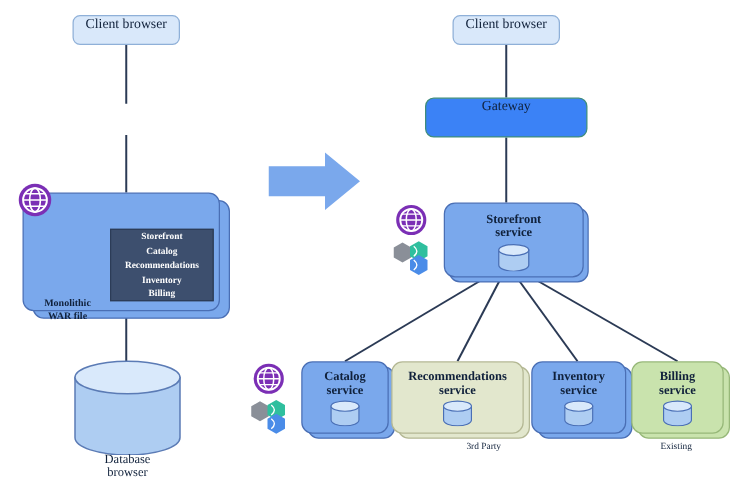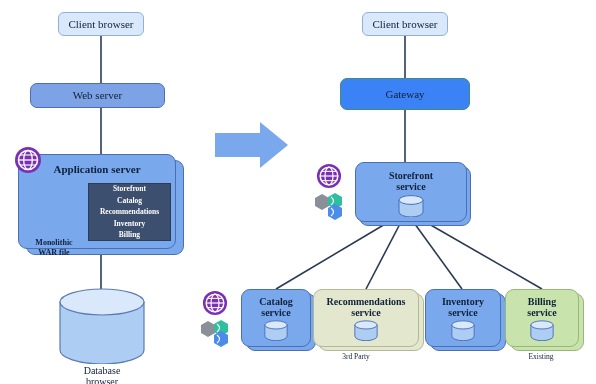--- a/index.html
+++ b/index.html
@@ -3,21 +3,21 @@
 <meta charset="utf-8">
 <style>
   html,body{margin:0;padding:0;background:#ffffff;}
   body{
     width:596px;height:384px;position:relative;overflow:hidden;
     font-family:"Liberation Serif","DejaVu Serif",serif;
     color:#10213b;
   }
   #canvas{position:absolute;left:0;top:0;width:596px;height:384px;}
   .node{position:absolute;box-sizing:border-box;display:flex;
-        align-items:center;justify-content:center;text-align:center;
+        justify-content:center;text-align:center;
         line-height:1.12;}
   .node .lbl{display:block;width:100%;}
   .client{background:#d9e8fa;border:1px solid #8fb0d8;border-radius:6px;font-size:11px;}
   .webserver{background:#7da3e6;border:1px solid #4a6fb5;border-radius:7px;font-size:11px;}
   .gateway{background:#3b82f6;border:1px solid #3f8d7c;border-radius:7px;font-size:11px;}
   .bluesvc{background:#7aa8ec;border:1px solid #4a6fb5;border-radius:9px;font-size:10px;font-weight:bold;}
   .greensvc{background:#c9e3ad;border:1px solid #97b879;border-radius:9px;font-size:10px;font-weight:bold;}
   .beigesvc{background:#e2e7cd;border:1px solid #b4b894;border-radius:9px;font-size:10px;font-weight:bold;}
   .shadowbox{border-radius:9px;}
   .appserver{background:#7aa8ec;border:1px solid #4a6fb5;border-radius:9px;}
@@ -52,29 +52,25 @@
 
     <g>
       <polygon points="215,133 260,133 260,122 288,145 260,168 260,157 215,157" fill="#7aa8ec"></polygon>
     </g>
   </svg>
 
   <div class="node client" style="left:58px;top:12px;width:86px;height:24px;">
     <span class="lbl">Client browser</span>
   </div>
 
-  <div class="node webserver" style="left:30px;top:83px;width:135px;height:25px;">
-    <span class="lbl">Web server</span>
-  </div>
 
   <div class="shadowbox" style="position:absolute;left:26px;top:160px;width:156px;height:93px;
        background:#7aa8ec;border:1px solid #4a6fb5;"></div>
 
   <div class="appserver" style="position:absolute;left:18px;top:154px;width:156px;height:93px;">
-    <div class="appserver-title">Application server</div>
     <div class="warfile" style="left:6px;top:44px;width:58px;">
       <span>Monolithic</span><br>
       <span>WAR file</span>
     </div>
     <div class="innerbox" style="left:69px;top:28px;width:81px;height:56px;">
       <div>
         <div>Storefront</div>
         <div>Catalog</div>
         <div>Recommendations</div>
         <div>Inventory</div>
@@ -176,21 +172,21 @@
   <div class="beigesvc" style="position:absolute;left:313px;top:289px;width:104px;height:56px;">
     <div class="svc-title" style="top:6px;">
       <span>Recommendations</span><br>
       <span>service</span>
     </div>
     <svg style="position:absolute;left:39px;top:30px;" width="26" height="21" viewBox="0 0 28 22">
       <path d="M2,5 L2,17 A12,5 0 0 0 26,17 L26,5 Z" fill="#aecdf2" stroke="#4a6fb5" stroke-width="1"></path>
       <ellipse cx="14" cy="5" rx="12" ry="4.4" fill="#d9e9fb" stroke="#4a6fb5" stroke-width="1"></ellipse>
     </svg>
   </div>
-  <div class="tinylbl" style="left:304px;top:352px;width:104px;">3rd Party</div>
+  <div class="tinylbl" style="left:335px;top:352px;width:104px;">3rd Party</div>
 
   <div class="shadowbox" style="position:absolute;left:430px;top:293px;width:74px;height:56px;
        background:#7aa8ec;border:1px solid #4a6fb5;"></div>
   <div class="bluesvc" style="position:absolute;left:425px;top:289px;width:74px;height:56px;">
     <div class="svc-title" style="top:6px;">
       <span>Inventory</span><br>
       <span>service</span>
     </div>
     <svg style="position:absolute;left:24px;top:30px;" width="26" height="21" viewBox="0 0 28 22">
       <path d="M2,5 L2,17 A12,5 0 0 0 26,17 L26,5 Z" fill="#aecdf2" stroke="#4a6fb5" stroke-width="1"></path>

